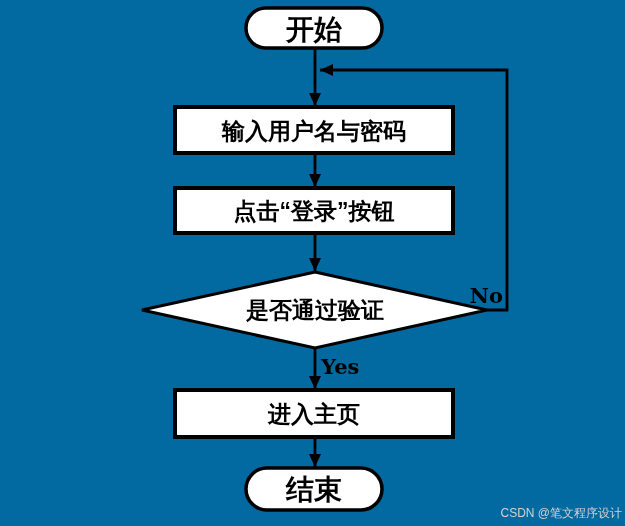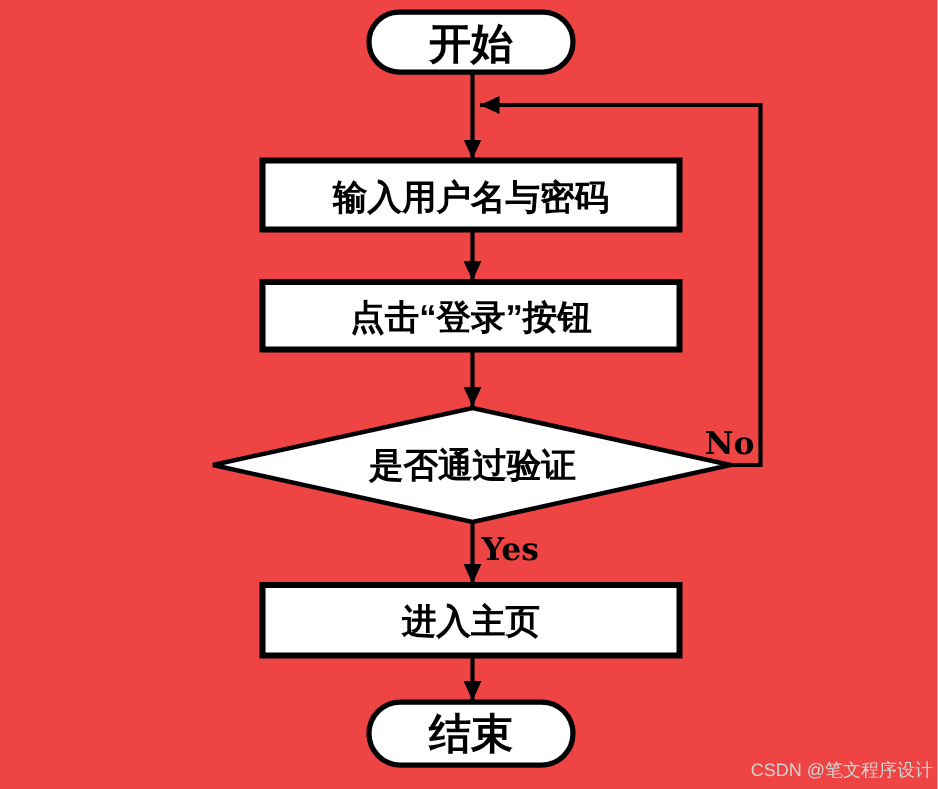--- a/index.html
+++ b/index.html
@@ -4,21 +4,21 @@
 <style>
   html, body {
     margin: 0;
     padding: 0;
     background: #ffffff;
   }
   .canvas {
     position: relative;
     width: 625px;
     height: 526px;
-    background: #ef4444;
+    background: #0369a1;
     overflow: hidden;
     font-family: "Liberation Sans", sans-serif;
   }
   svg { display: block; }
   .shape {
     fill: #ffffff;
     stroke: #000000;
   }
   .edge {
     fill: none;

